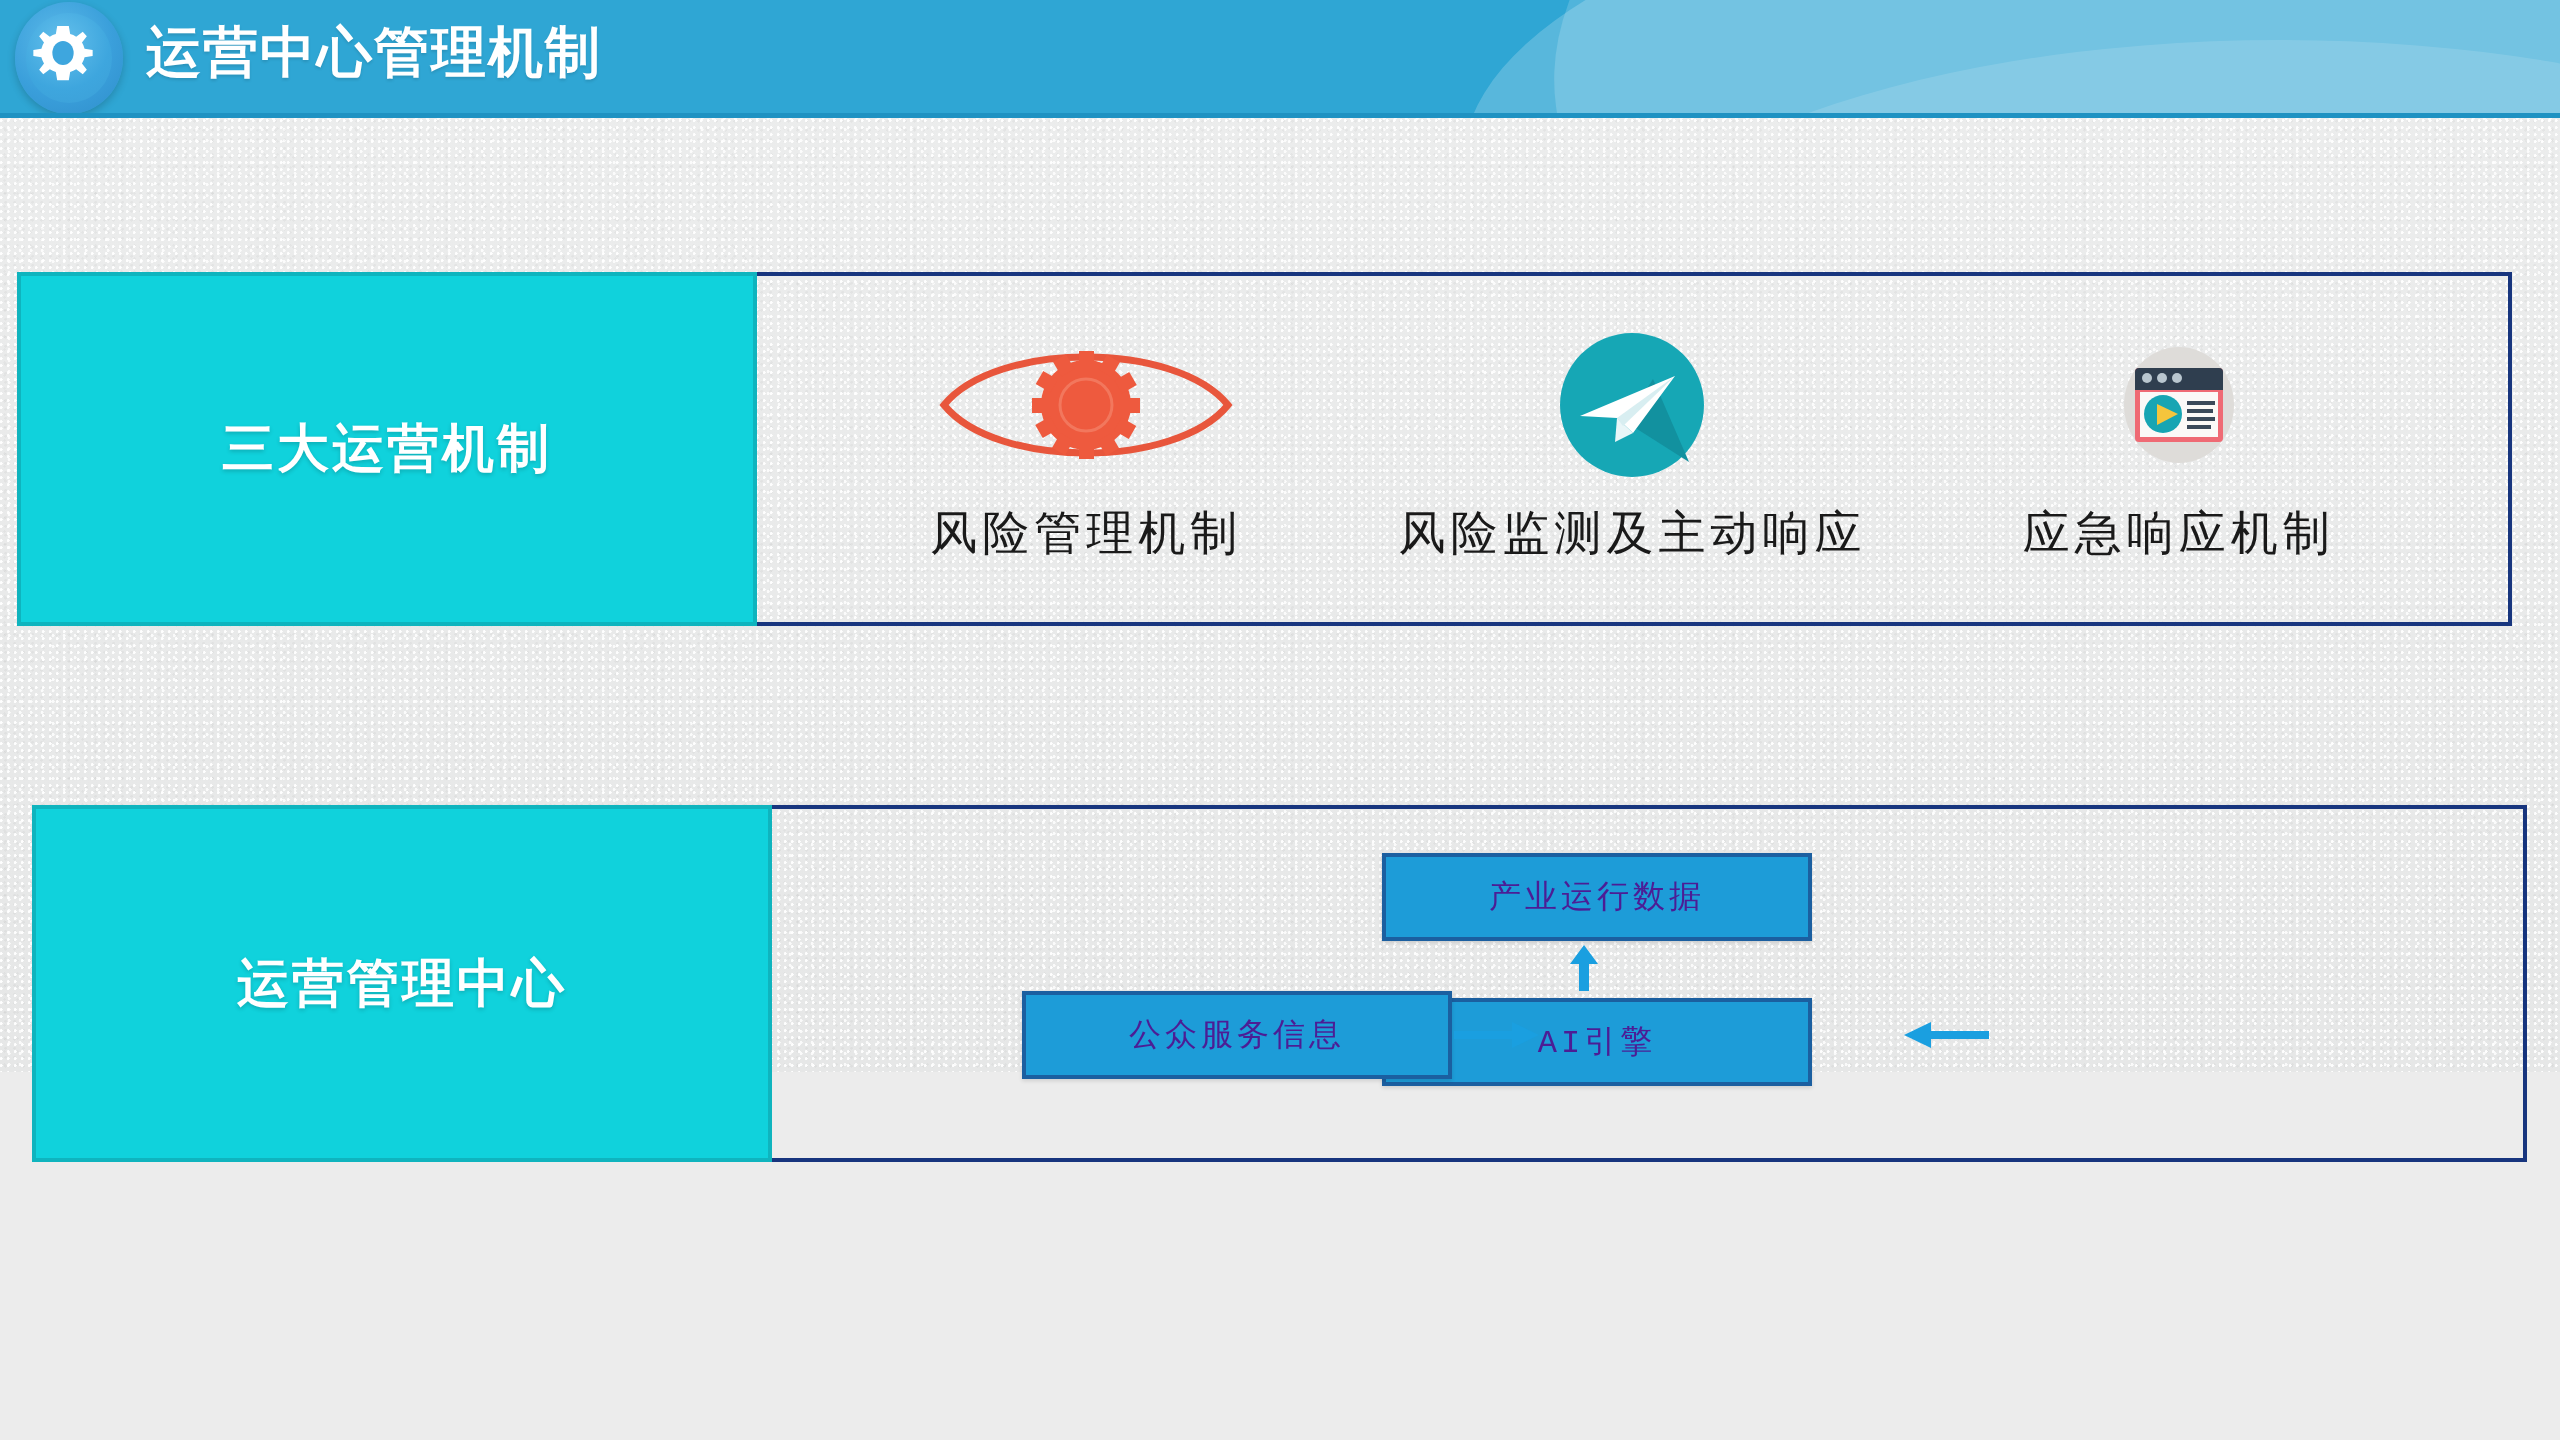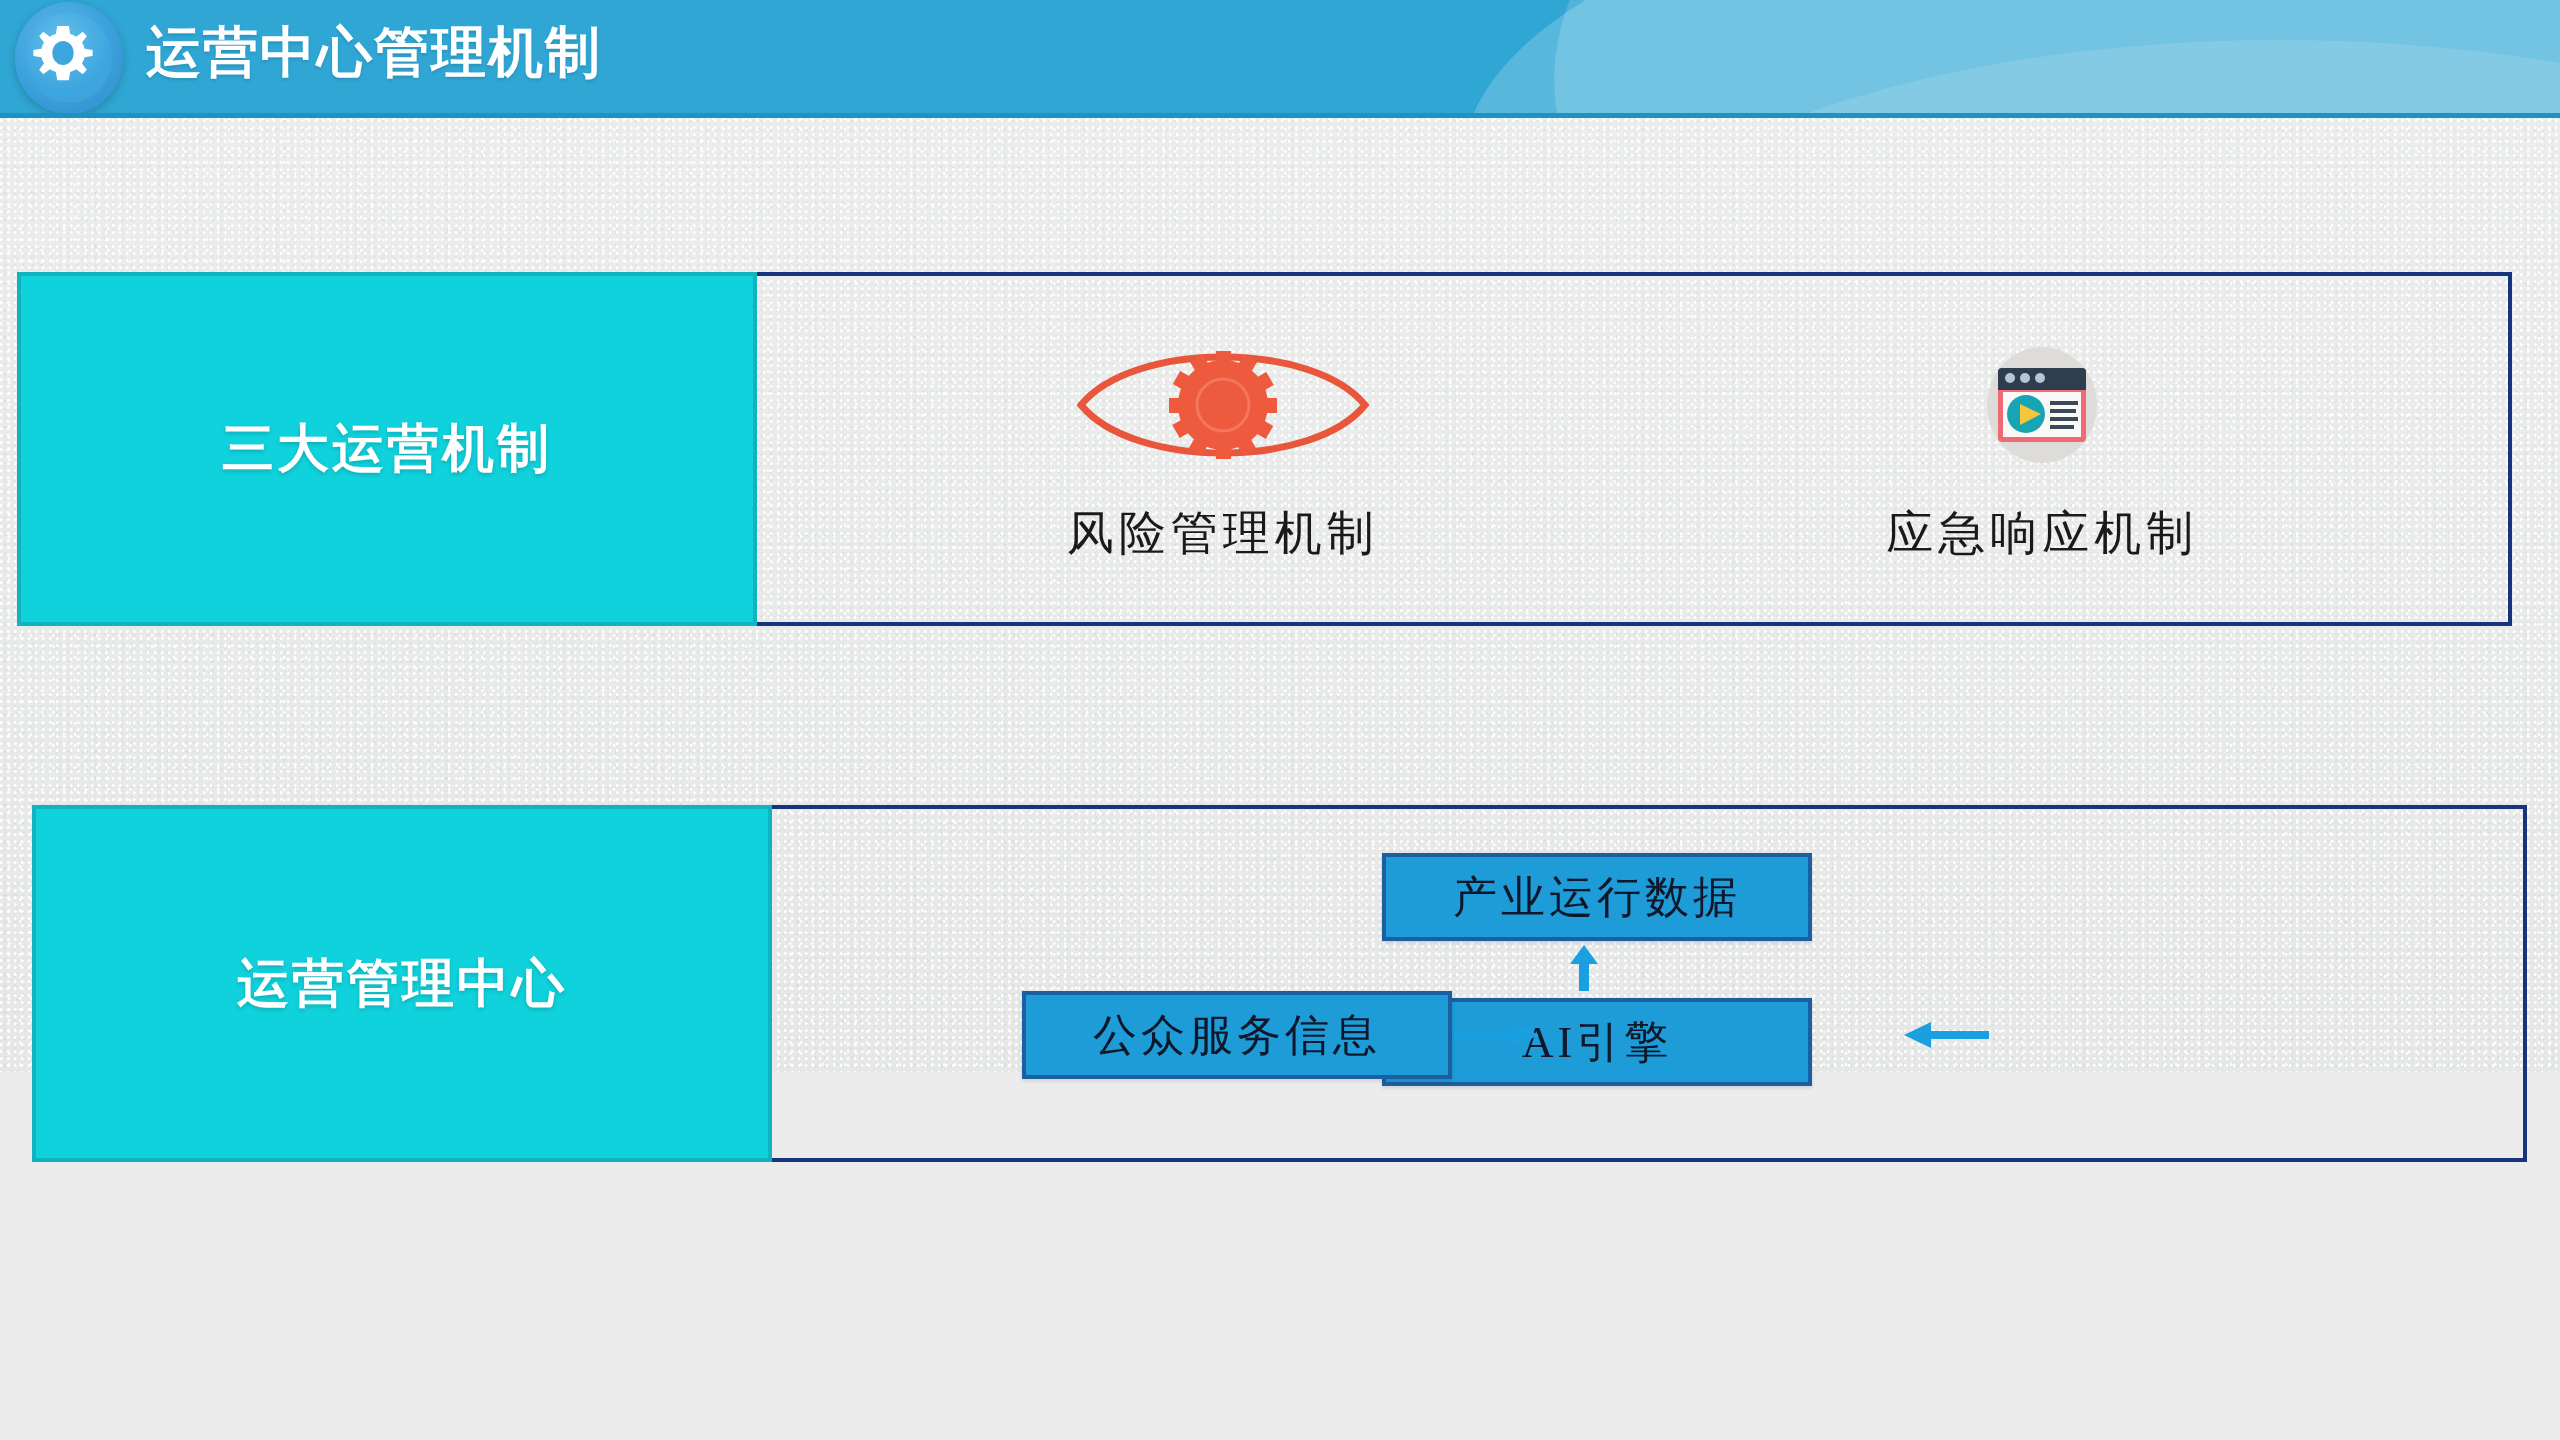--- a/index.html
+++ b/index.html
@@ -106,22 +106,22 @@
     font-family:"Liberation Serif", serif;
     font-size:47px;color:#1a1a1a;letter-spacing:5px;white-space:nowrap;
   }
 
   
   #flow{position:absolute;left:0;top:0;right:0;bottom:0;}
   .node{
     position:absolute;box-sizing:border-box;
     background:#1d9cd8;border:4px solid #1b5fa0;
     display:flex;align-items:center;justify-content:center;
-    font-family:Liberation Serif, serif;
-    font-size:44px;color:#0f172a;letter-spacing:4px;white-space:nowrap;
+    font-family:Liberation Mono, monospace;
+    font-size:32px;color:#4c1d95;letter-spacing:4px;white-space:nowrap;
     box-shadow:0 2px 4px rgba(0,0,0,.12);
   }
   #node-left{left:250px;top:182px;width:430px;height:88px;}
   #node-right{left:1218px;top:182px;width:430px;height:88px;}
   #node-center{left:610px;top:182px;width:430px;height:88px;margin-top:7px;}
   #node-top{left:610px;top:44px;width:430px;height:88px;}
 
   .arrow{position:absolute;}
   #arrow-left-to-ai{left:682px;top:212px;width:85px;height:28px;}
   #arrow-right-to-ai{left:1132px;top:212px;width:85px;height:28px;}
@@ -177,20 +177,32 @@
                   <rect x="143" y="16" width="15" height="17" transform="rotate(300 150 70)"></rect>
                   <rect x="143" y="16" width="15" height="17" transform="rotate(330 150 70)"></rect>
                 </g>
               </g>
               <circle cx="150" cy="70" r="26" fill="none" stroke="#f2775d" stroke-width="3"></circle>
             </svg>
           </div>
           <div class="mech-label">风险管理机制</div>
         </div>
 
+        <div class="mech-card">
+          <div class="mech-icon">
+            <svg width="150" height="150" viewBox="0 0 150 150">
+              <circle cx="75" cy="75" r="72" fill="#16a7b5"></circle>
+              <path d="M96 49 L132 132 L69 92 Z" fill="#12919f"></path>
+              <path d="M23 86 L118 46 L76 103 L60 88 Z" fill="#ffffff"></path>
+              <path d="M60 88 L76 103 L58 112 Z" fill="#e9f6f8"></path>
+              <path d="M60 88 L118 46 L66 96 Z" fill="#d8eef1"></path>
+            </svg>
+          </div>
+          <div class="mech-label">风险监测及主动响应</div>
+        </div>
 
         <div class="mech-card">
           <div class="mech-icon">
             <svg width="130" height="130" viewBox="0 0 130 130">
               <ellipse cx="65" cy="65" rx="55" ry="58" fill="#dedcd9"></ellipse>
               <rect x="21" y="28" width="88" height="74" rx="4" fill="#ef6a74"></rect>
               <rect x="21" y="28" width="88" height="20" rx="4" fill="#2f3e4f"></rect>
               <rect x="21" y="42" width="88" height="8" fill="#2f3e4f"></rect>
               <circle cx="33" cy="38" r="5" fill="#b9c6cf"></circle>
               <circle cx="48" cy="38" r="5" fill="#b9c6cf"></circle>

